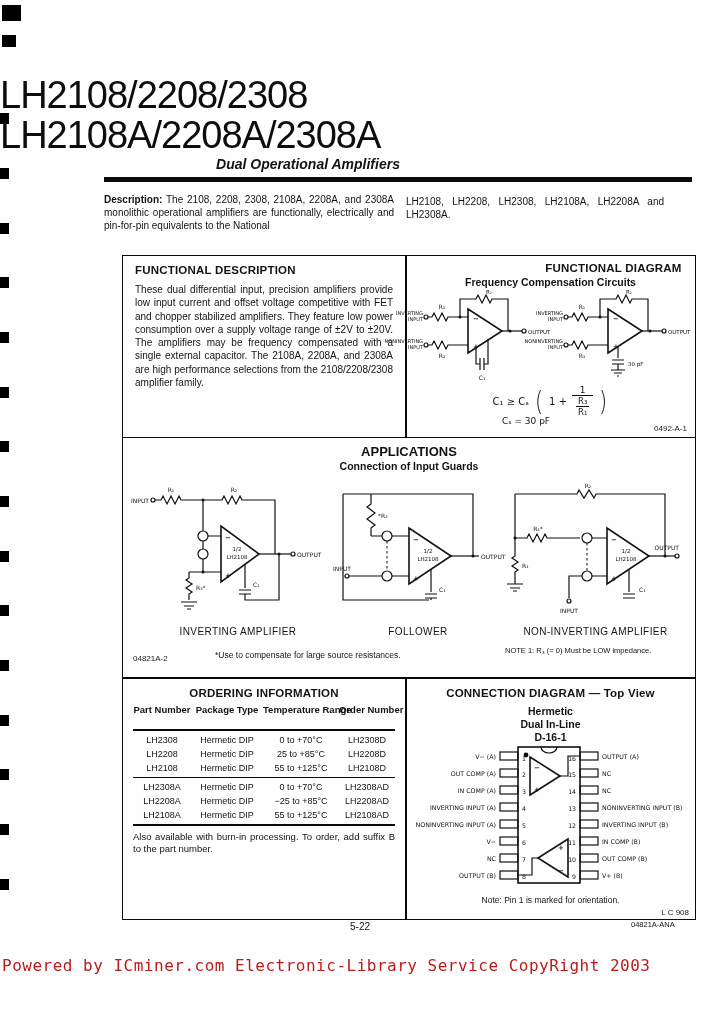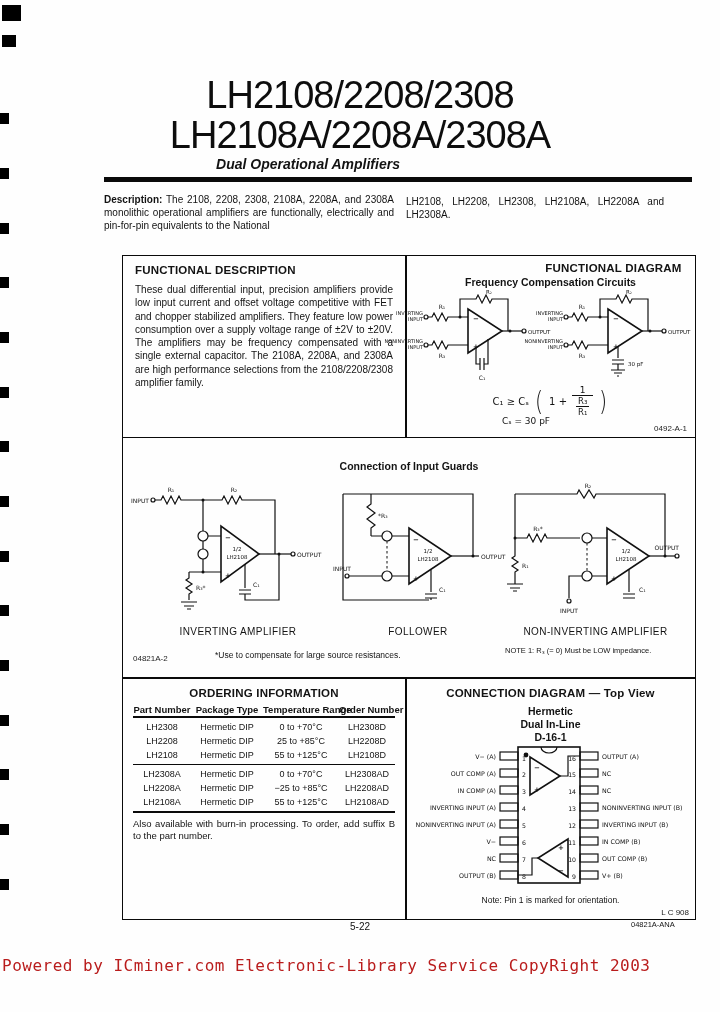--- a/index.html
+++ b/index.html
@@ -4,21 +4,21 @@
 <style>
   html,body{margin:0;padding:0;background:#e8e8e8;}
   .page{position:relative;width:720px;height:1012px;background:#fefefe;overflow:hidden;
         font-family:"Liberation Sans",sans-serif;color:#131313;}
   .abs{position:absolute;}
   .mark{position:absolute;background:#000;}
   .b{font-weight:bold;}
   .ctr{text-align:center;}
   .just{text-align:justify;}
   
-  .title1,.title2{position:absolute;left:0;width:720px;text-align:center;
+  .title1,.title2{position:absolute;left:0;width:720px;text-align:left;
         font-size:38px;line-height:1.0;letter-spacing:-1px;color:#0d0d0d;}
   .subtitle{position:absolute;left:0;width:616px;text-align:center;
         font-weight:bold;font-style:italic;font-size:14px;}
   .rule{position:absolute;left:104px;width:588px;height:5px;background:#0a0a0a;}
   
   .desc{position:absolute;font-size:10px;line-height:1.32;}
   
   .box{position:absolute;border:1.5px solid #0a0a0a;background:#fefefe;}
   .vdiv{position:absolute;top:0;bottom:0;width:1.5px;background:#0a0a0a;}
   .h1{font-weight:bold;font-size:11.5px;letter-spacing:.2px;}
@@ -31,21 +31,21 @@
   .bp{font-size:26px;font-weight:300;line-height:1;transform:scaleX(.8);}
   .frac{display:inline-block;text-align:center;vertical-align:middle;font-size:9px;}
   .fn{display:block;border-bottom:1px solid #111;padding:0 4px;}
   .fd{display:block;padding:0 4px;}
   .frac2{display:inline-block;text-align:center;font-size:8.5px;}
   .fn2{display:block;border-bottom:1px solid #111;padding:0 2px;}
   .fd2{display:block;}
   
   .otable{position:absolute;width:262px;font-family:"Liberation Sans",sans-serif;}
   .orow{display:grid;grid-template-columns:58px 72px 76px 56px;}
-  .ohead{border-bottom:2px solid #0a0a0a;padding-bottom:0;}
+  .ohead{border-bottom:2px solid #0a0a0a;padding-bottom:13px;}
   .ohead .oc{font-weight:bold;font-size:9.5px;line-height:1.15;text-align:center;}
   .og{padding:2px 0;}
   .og1{border-bottom:1.5px solid #0a0a0a;}
   .og2{border-bottom:2px solid #0a0a0a;}
   .oc{font-size:9px;line-height:14px;text-align:center;white-space:nowrap;}
   .onote{margin-top:5px;font-size:9.5px;line-height:1.3;text-align:justify;}
   
   svg{overflow:visible;}
   svg text{font-family:"DejaVu Sans",sans-serif;fill:#111;}
   svg .w{stroke:#111;stroke-width:1.2;fill:none;}
@@ -163,20 +163,21 @@
           <span class="fd2">R₁</span>
         </span></span>
       </span>
       <span class="bp">)</span>
     </div>
     <div class="abs ctr" style="left:283px;top:160px;width:240px;font-size:9px;font-family:'DejaVu Sans',sans-serif;">Cₛ = 30 pF</div>
     <div class="code" style="right:8px;bottom:4px;">0492-A-1</div>
   </div>
 
   <div class="box" style="left:122px;top:437px;width:572px;height:239px;">
+    <div class="abs ctr b" style="left:0;top:6px;width:572px;font-size:13px;">APPLICATIONS</div>
     <div class="abs ctr h2" style="left:0;top:22px;width:572px;">Connection of Input Guards</div>
 
     <svg class="abs" style="left:6px;top:42px;" width="200" height="140" viewBox="0 0 200 140">
       <text x="2" y="23" font-size="6">INPUT</text>
       <circle cx="24" cy="20" r="2" class="w"></circle>
       <path class="w" d="M26,20 h6 l2,-4 4,8 4,-8 4,8 4,-8 2,4 h41 l2,-4 4,8 4,-8 4,8 4,-8 2,4 h33 V74"></path>
       <text x="42" y="12" font-size="6" text-anchor="middle">R₁</text>
       <text x="105" y="12" font-size="6" text-anchor="middle">R₂</text>
       <circle cx="74" cy="20" r="1.5" class="dot"></circle>
       <path class="w" d="M74,20 V51"></path>

